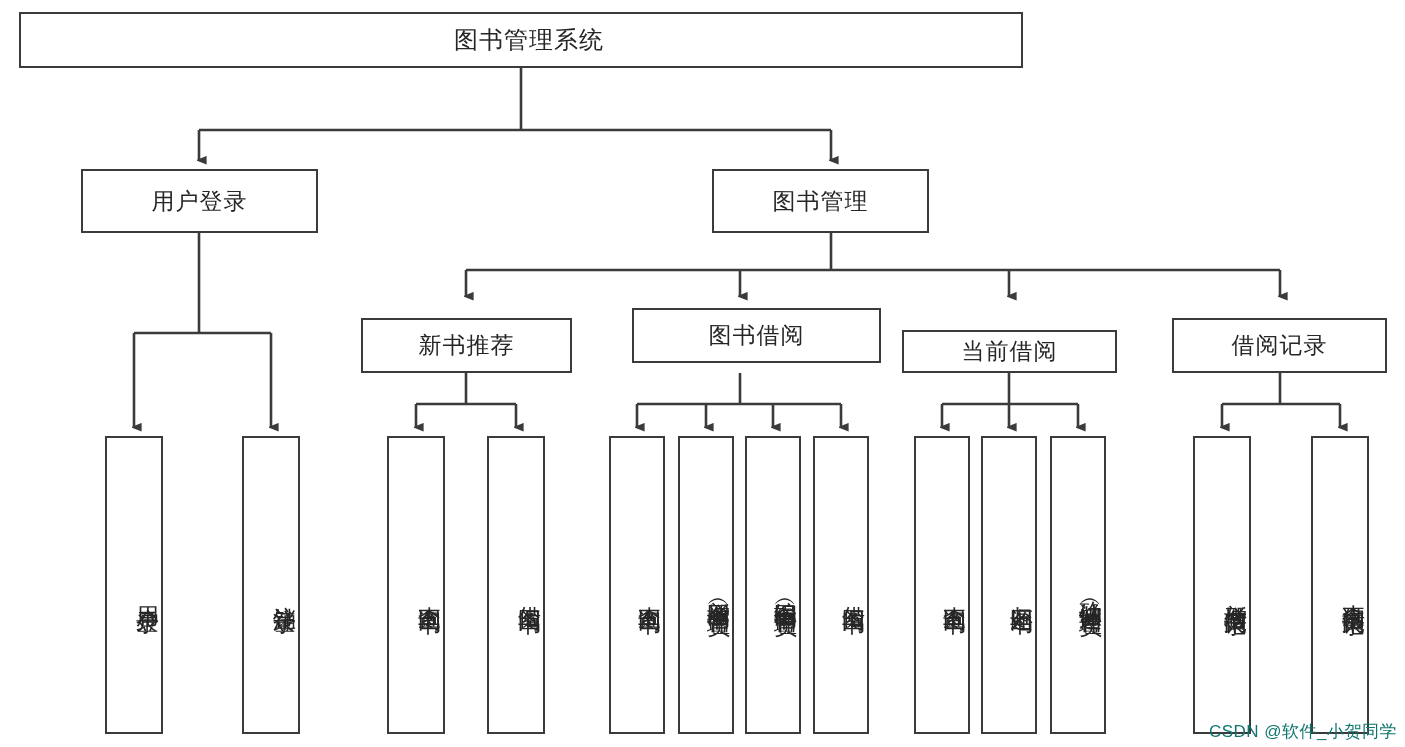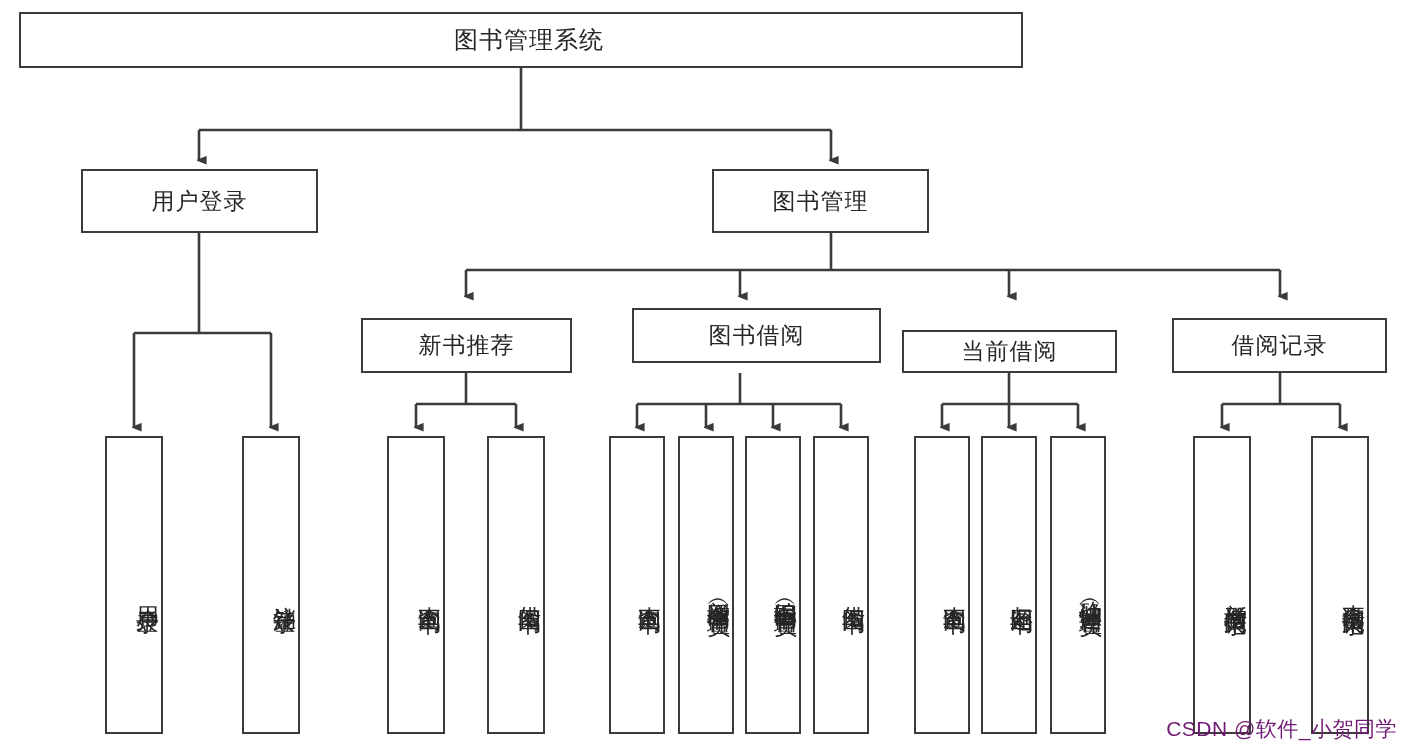--- a/index.html
+++ b/index.html
@@ -55,22 +55,22 @@
     display: block;
     text-align: left;
   }
   .node.root {
     font-size: 24px;
   }
   .watermark {
     position: absolute;
     right: 8px;
     bottom: 4px;
-    font-size: 21px;
-    color: #701a75;
+    font-size: 17px;
+    color: #0f766e;
     letter-spacing: 0.5px;
     white-space: nowrap;
   }
 </style>
 </head>
 <body>
 
 <div id="canvas">
 
   <svg class="edges" viewBox="0 0 1405 747" xmlns="http://www.w3.org/2000/svg">

